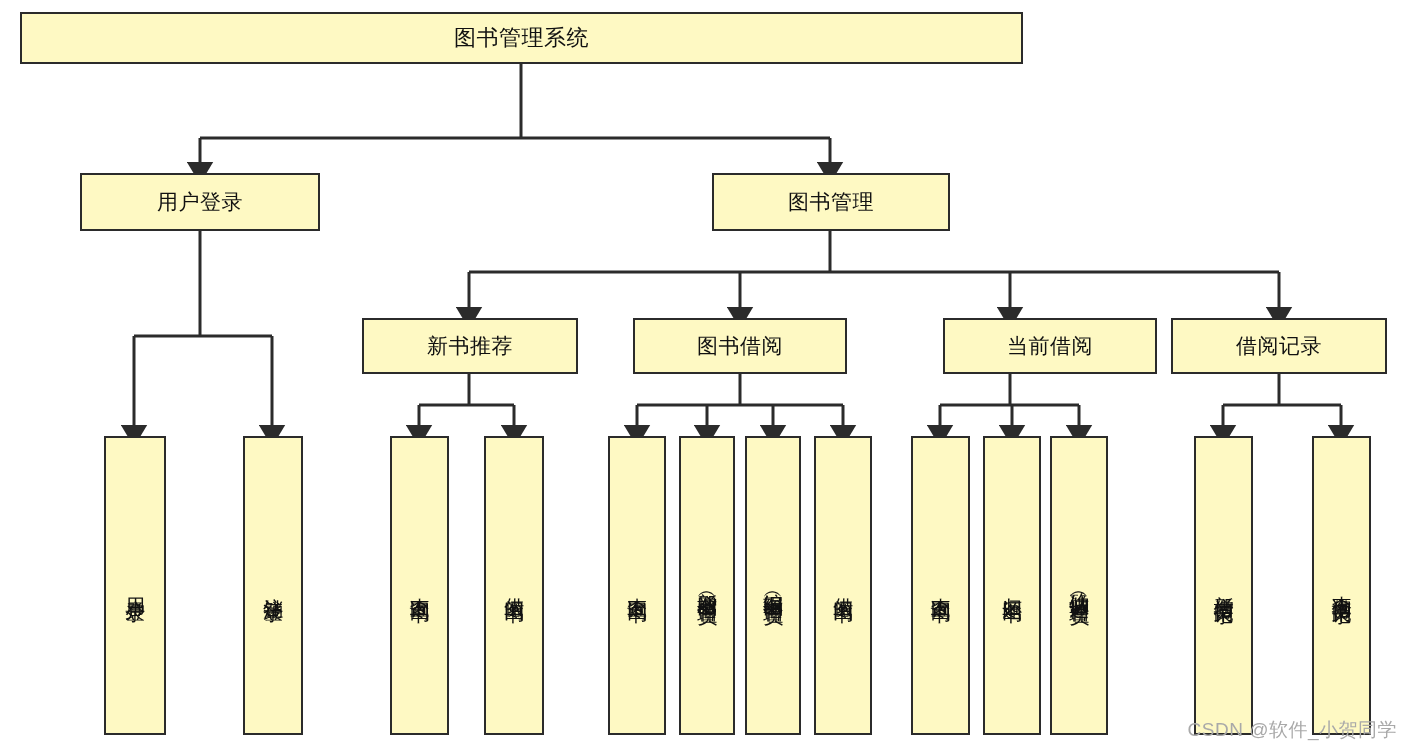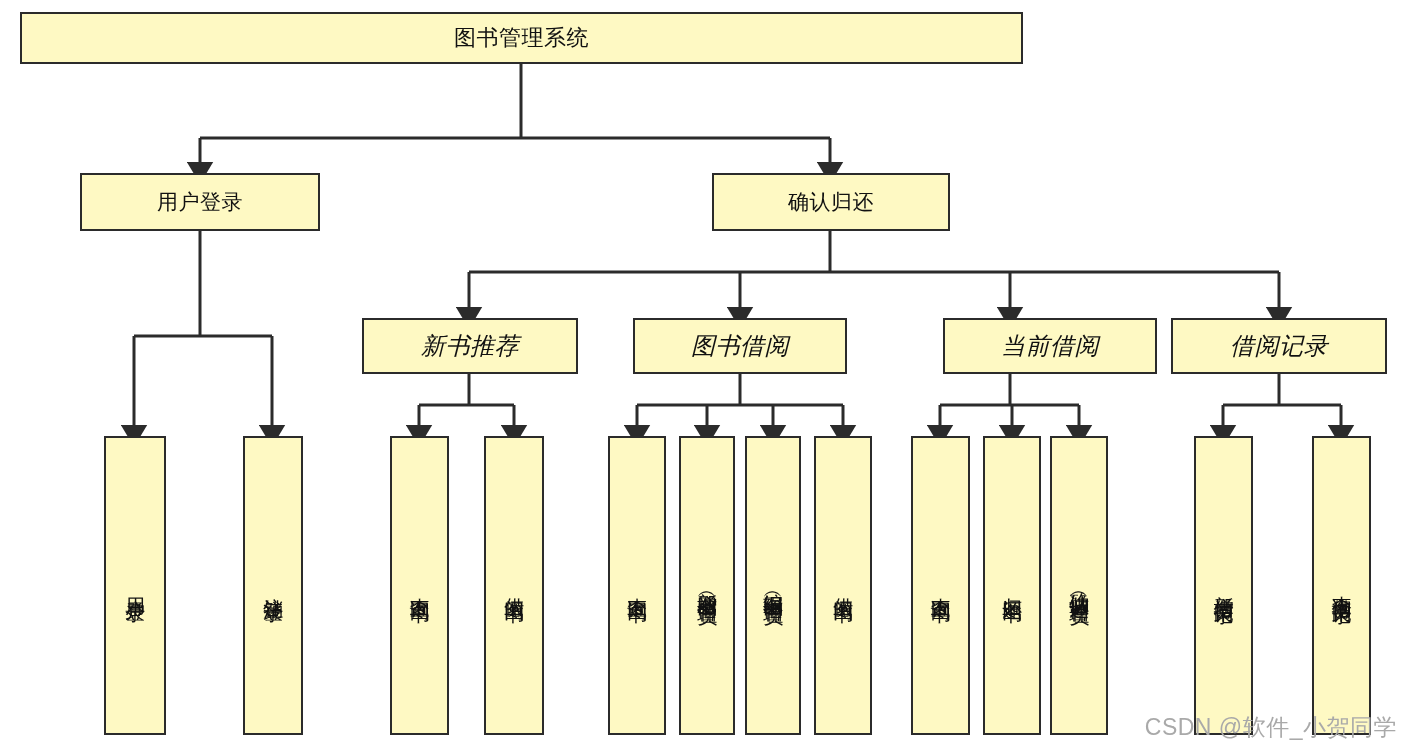--- a/index.html
+++ b/index.html
@@ -51,26 +51,26 @@
     writing-mode: vertical-rl;
     text-orientation: upright;
     font-size: 20px;
     line-height: 1.28;
     letter-spacing: 2px;
     white-space: nowrap;
     text-align: center;
   }
   .node.root .label { font-size: 22px; }
   .node.level2 .label { font-size: 21px; }
-  .node.level3 .label { font-size: 24px; font-style: italic; }
+  .node.level3 .label { font-size: 21px; }
   #watermark {
     position: absolute;
     right: 8px;
     bottom: 4px;
-    font-size: 23px;
+    font-size: 19px;
     color: #a9a9a9;
     z-index: 5;
     white-space: nowrap;
     letter-spacing: 0.5px;
   }
 </style>
 </head>
 <body>
 
 <div id="canvas">
@@ -126,21 +126,21 @@
   </svg>
 
   <div class="node root" style="left:20px; top:12px; width:1003px; height:52px;">
     <span class="label">图书管理系统</span>
   </div>
 
   <div class="node level2" style="left:80px; top:173px; width:240px; height:58px;">
     <span class="label">用户登录</span>
   </div>
   <div class="node level2" style="left:712px; top:173px; width:238px; height:58px;">
-    <span class="label">确认归还</span>
+    <span class="label">图书管理</span>
   </div>
 
   <div class="node level3" style="left:362px; top:318px; width:216px; height:56px;">
     <span class="label">新书推荐</span>
   </div>
   <div class="node level3" style="left:633px; top:318px; width:214px; height:56px;">
     <span class="label">图书借阅</span>
   </div>
   <div class="node level3" style="left:903px; top:318px; width:214px; height:56px;margin-left:40px;">
     <span class="label">当前借阅</span>

